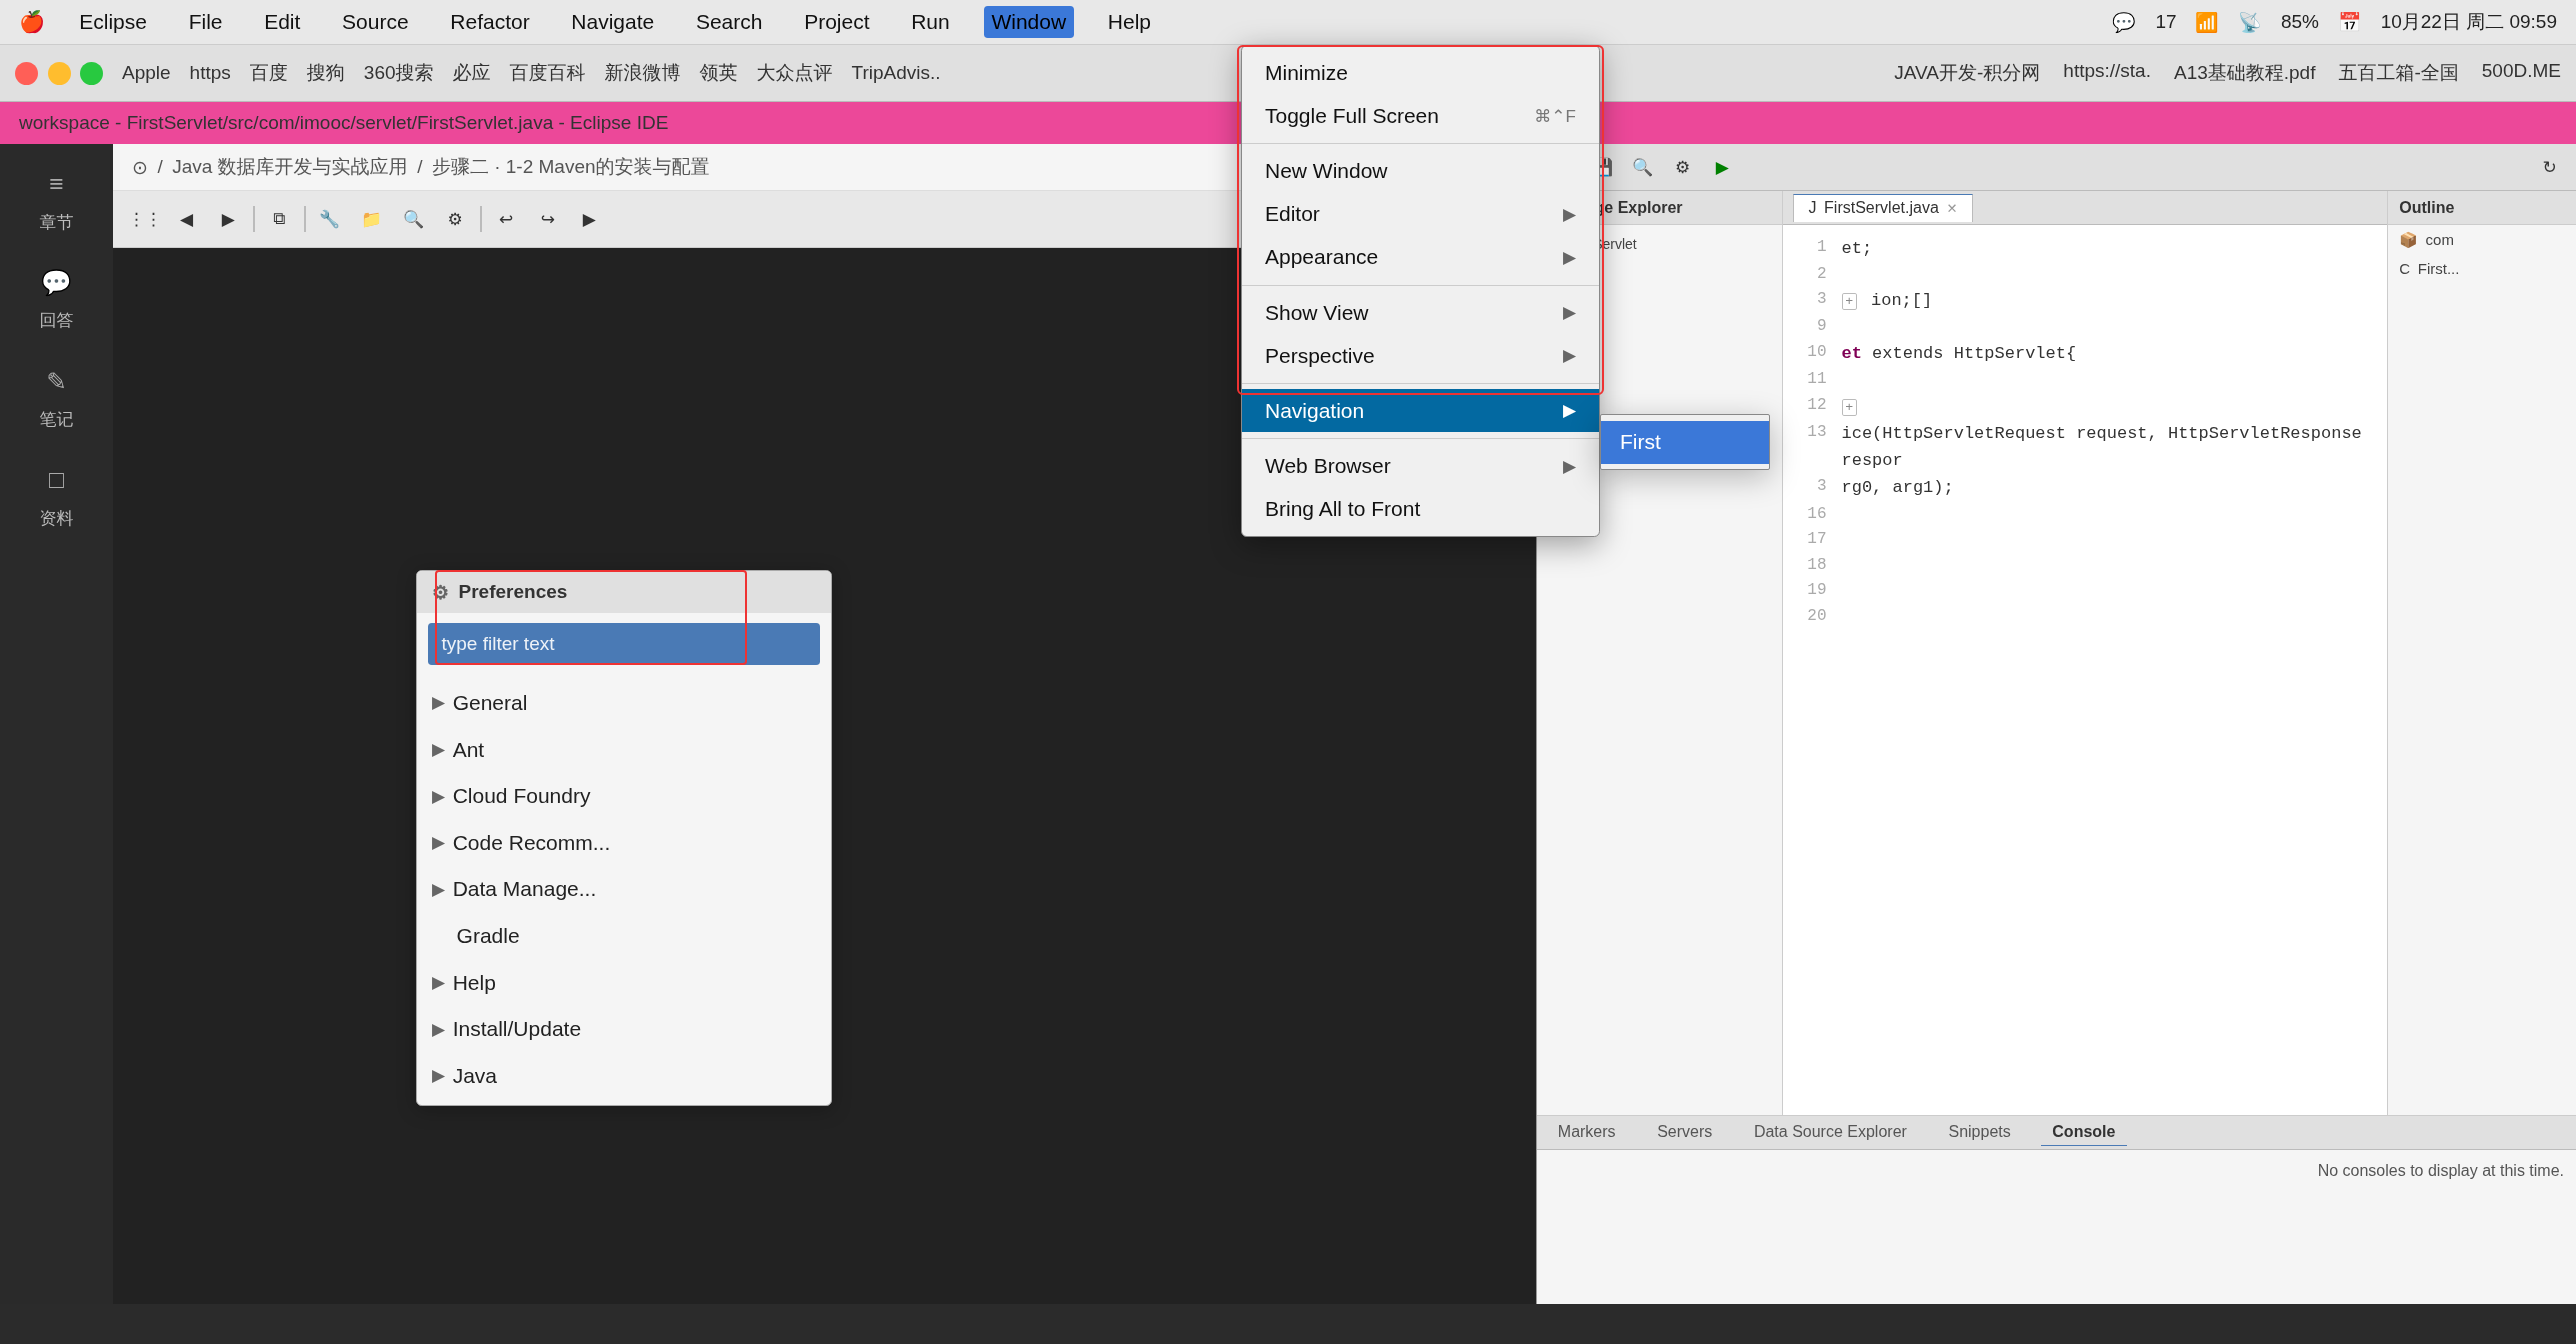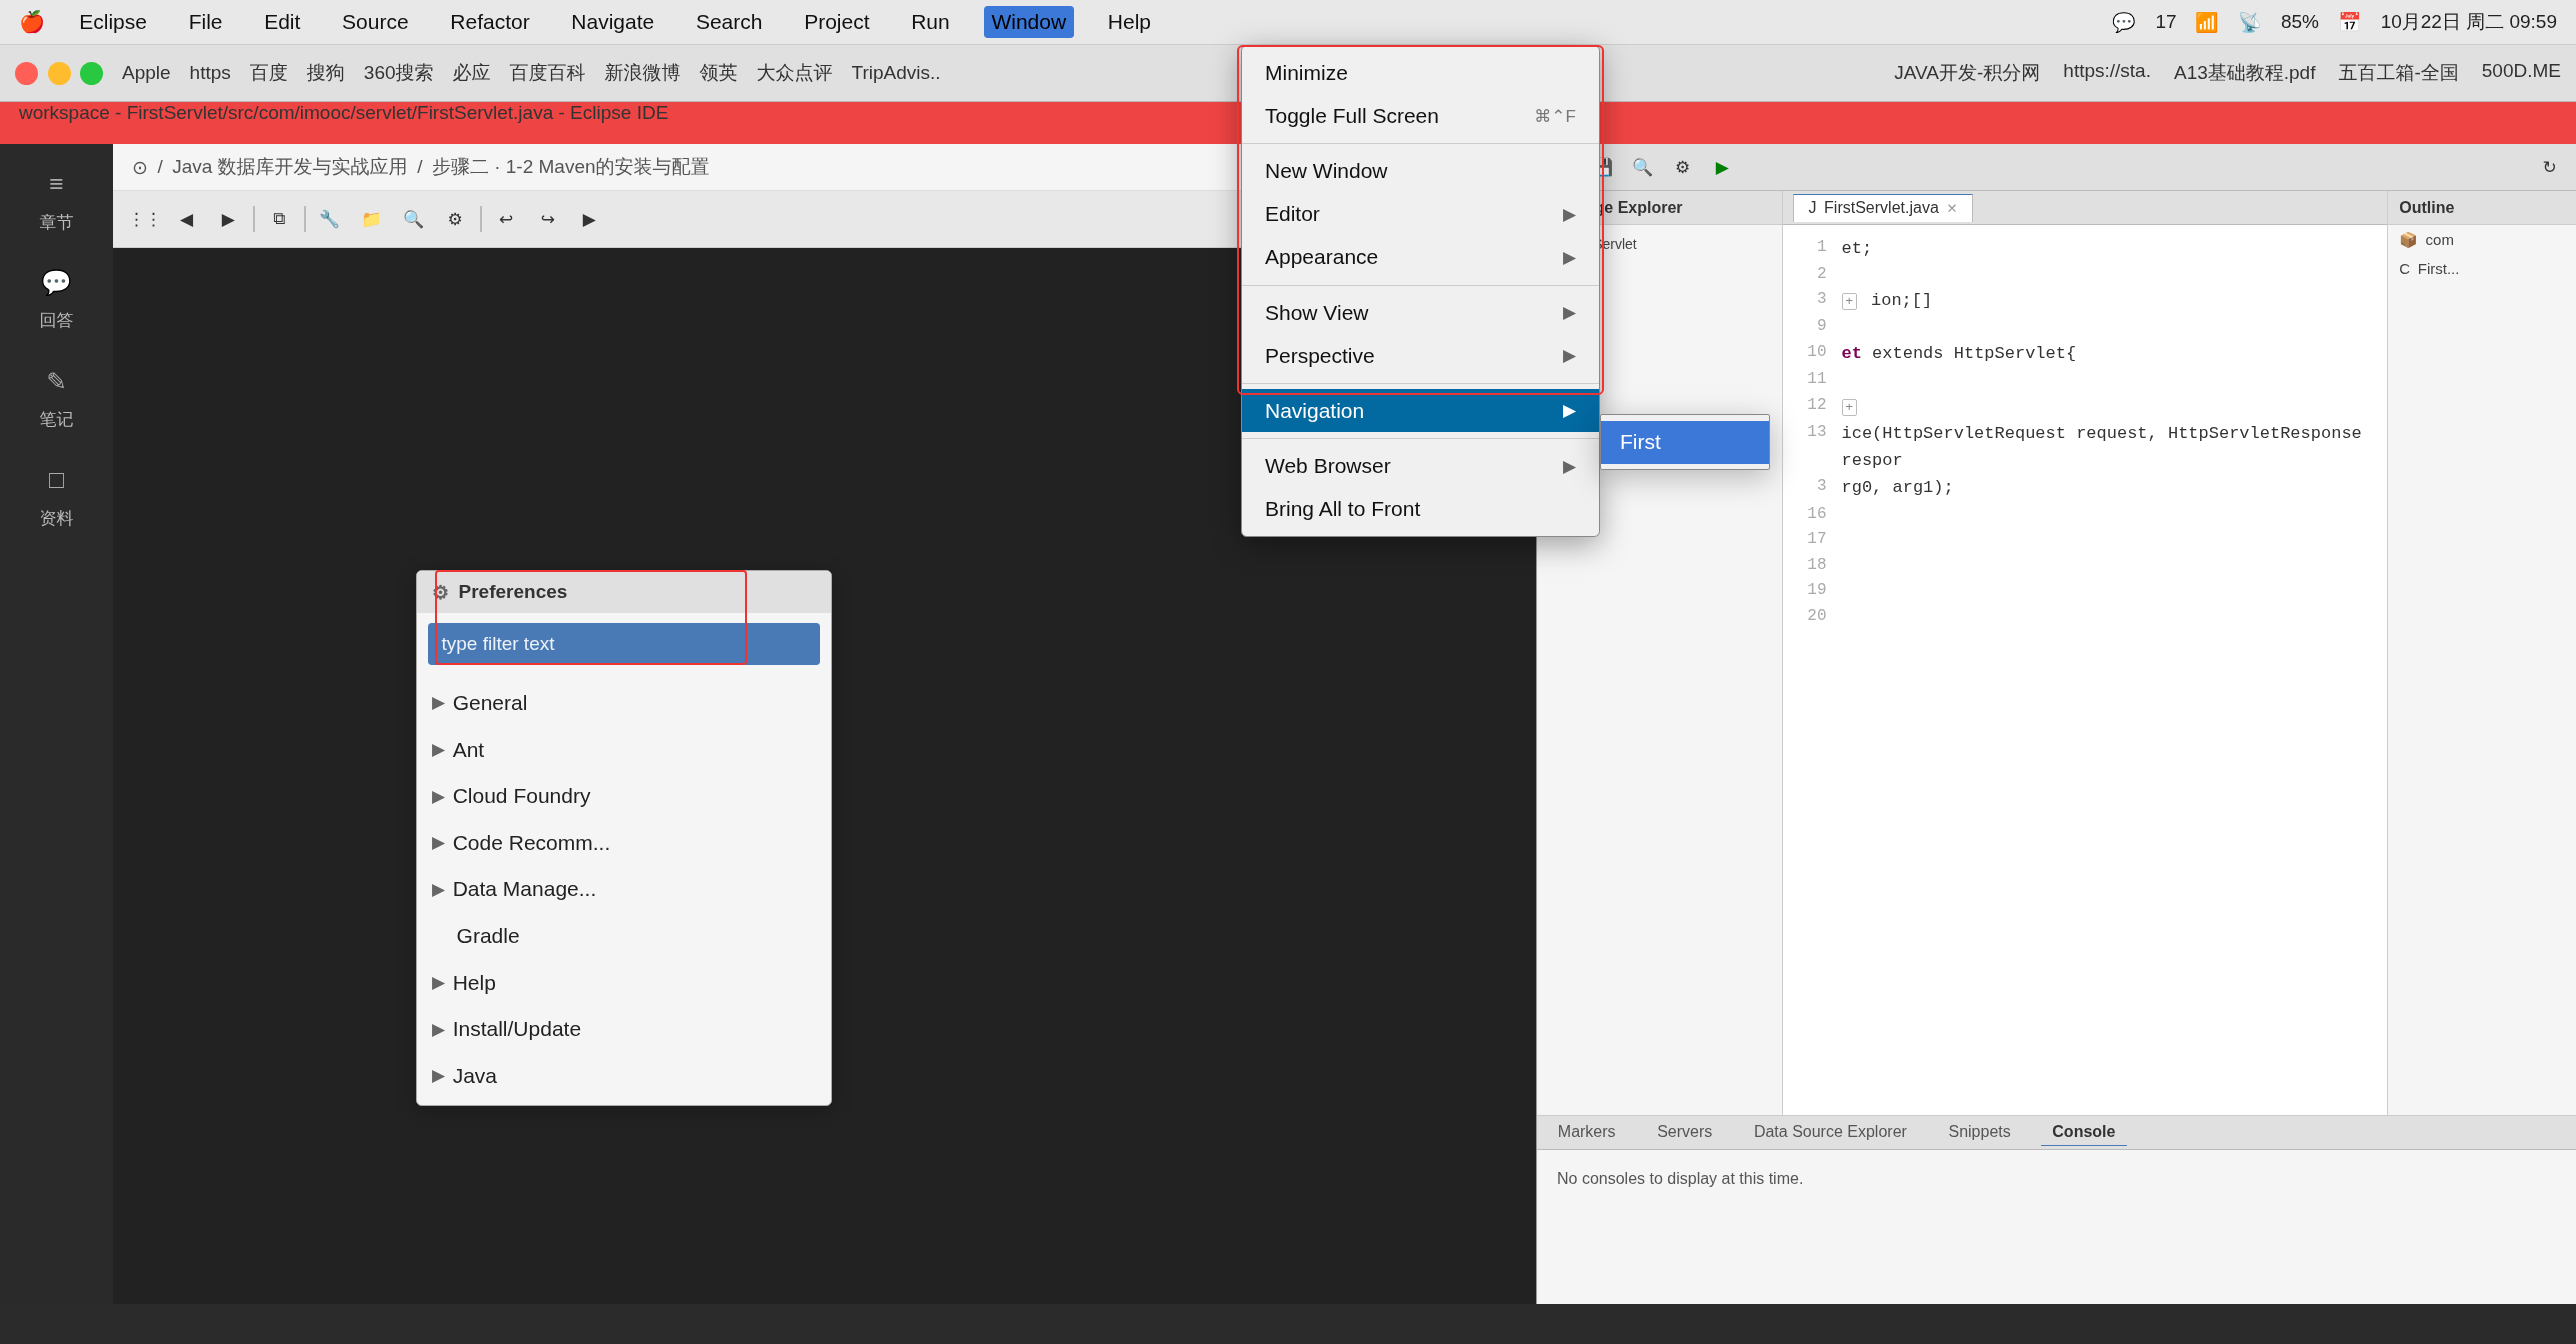--- a/index.html
+++ b/index.html
@@ -62,22 +62,23 @@
       font-size: 19px;
       color: #333;
       overflow: hidden;
     }
     .browser-bar span { white-space: nowrap; }
 
     
     .eclipse-title-bar {
       width: 100%;
       height: 42px;
-      background: #ef4444;
-      display: flex;
+      background: #ec4899;
+      display: flex;
+      align-items: center;
       padding: 0 19px;
       font-size: 19px;
       color: #333;
     }
 
     
     .main-layout {
       display: flex;
       width: 100%;
       height: calc(100% - 185px);
@@ -312,23 +313,24 @@
       color: #555;
       border-bottom: 1.9px solid transparent;
     }
     .console-tab.active {
       color: #333;
       border-bottom: 1.9px solid #4a7ab5;
       font-weight: 600;
     }
     .console-content {
       flex: 1;
-      padding: 20px;
+      padding: 12px;
       font-size: 16px;
       color: #555;
+      text-align: right;
     }
 
     
     .outline-panel {
       width: 189px;
       background: #f5f5f5;
       border-left: 0.9px solid #ccc;
       flex-shrink: 0;
     }
     .outline-header {

